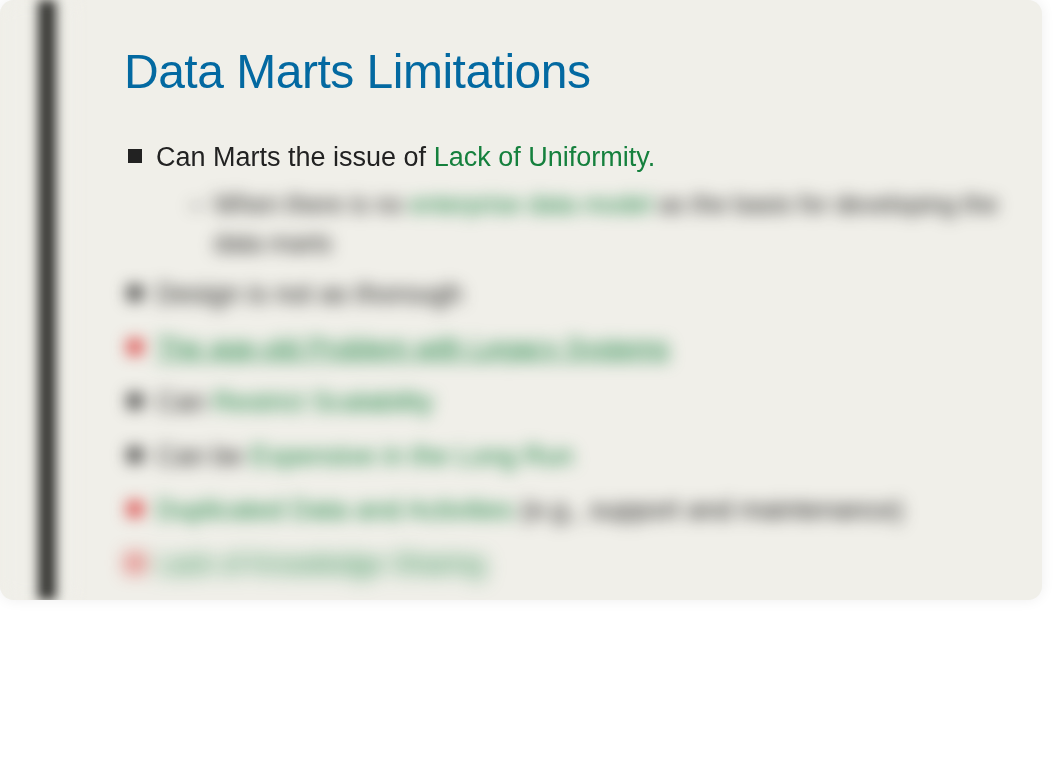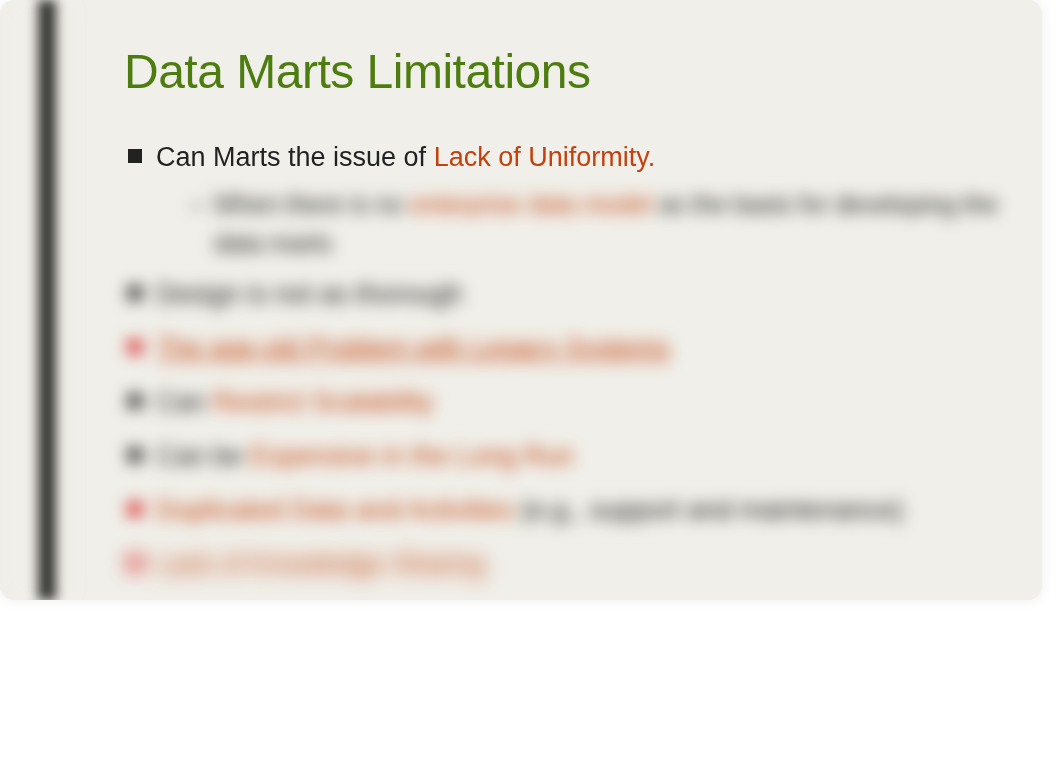--- a/index.html
+++ b/index.html
@@ -35,21 +35,21 @@
   .content {
     position: absolute;
     left: 116px;
     right: 40px;
     top: 44px;
     z-index: 3;
   }
   .title {
     font-size: 48px;
     font-weight: 400;
-    color: #4d7c0f;
+    color: #0369a1;
     letter-spacing: -0.5px;
     margin-bottom: 38px;
     margin-left: 8px;
   }
   .bullets {
     list-style: none;
     font-size: 27px;
     color: #222;
     line-height: 1.55;
   }
@@ -80,21 +80,21 @@
     margin-bottom: 4px;
     color: #222;
   }
   .sub > li::before {
     content: "–";
     position: absolute;
     left: 4px;
     top: 0;
     color: #1f1f1f;
   }
-  .red { color: #c2410c; }
+  .red { color: #15803d; }
   .underline { text-decoration: underline; }
   .blurred { filter: blur(8px); }
   .blurred-more { filter: blur(10px); }
 </style>
 </head>
 <body>
 
 <div class="slide">
   <div class="left-edge-blur"></div>
   <div class="side-bar"></div>

